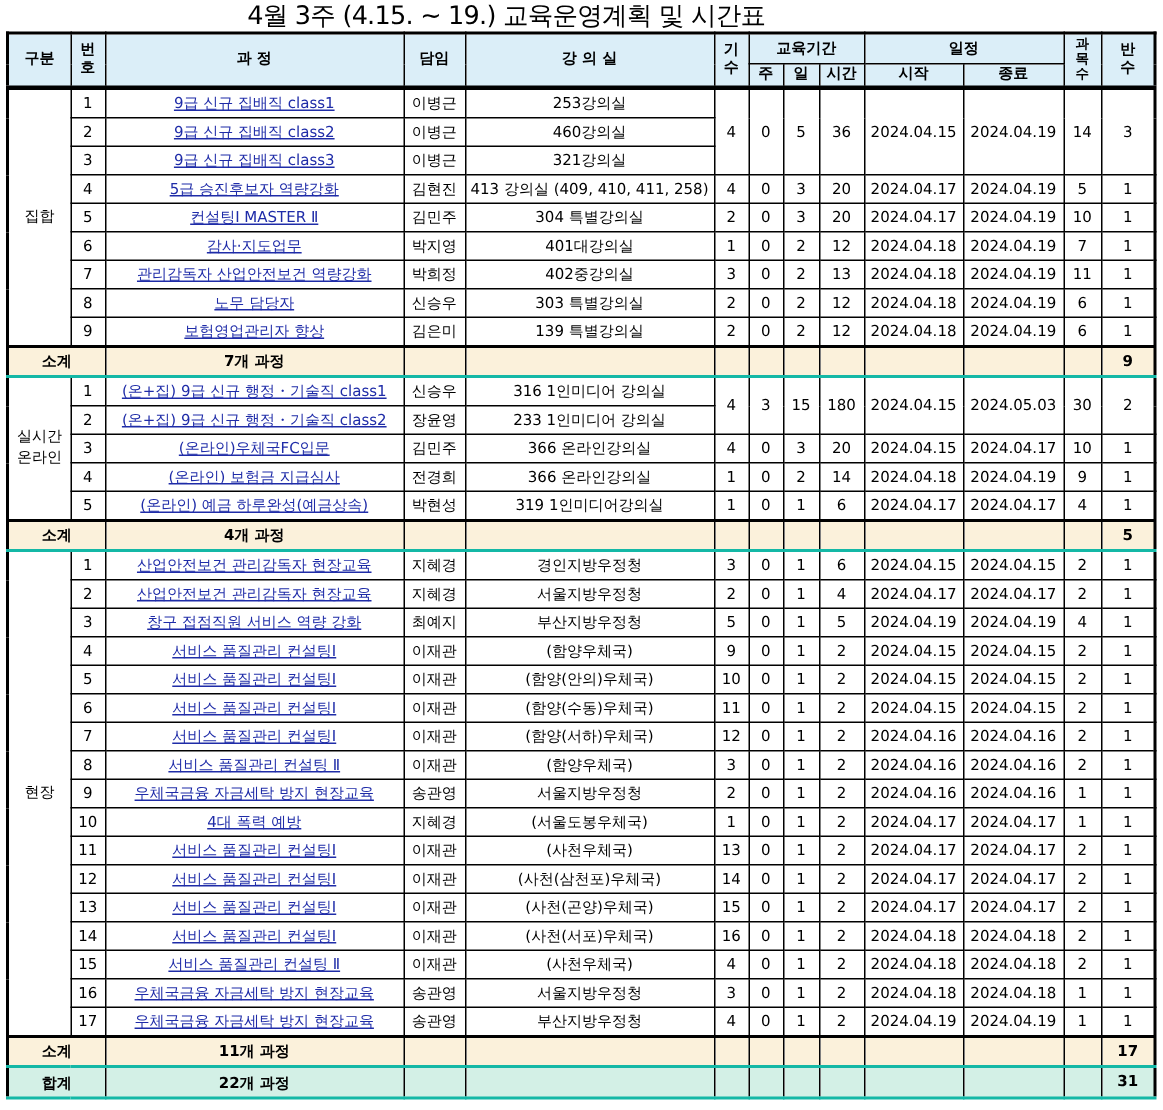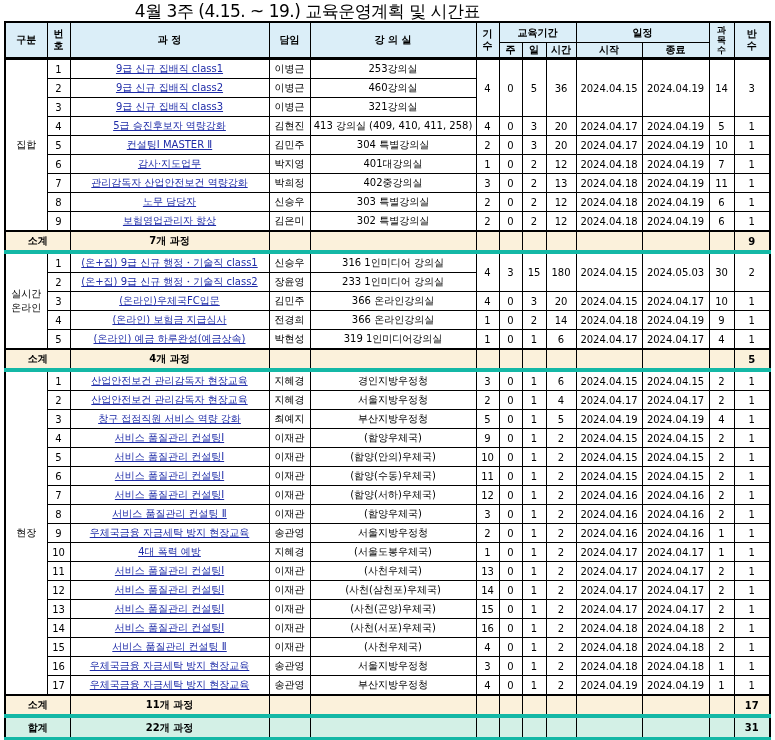--- a/index.html
+++ b/index.html
@@ -1,31 +1,31 @@
 <!DOCTYPE html>
 <html><head>
 <meta charset="utf-8">
 <style>
   html, body { margin:0; padding:0; background:#ffffff; }
   body { width:775px; height:740px; position:relative; overflow:hidden;
          font-family:"DejaVu Sans", "Liberation Sans", sans-serif; color:#000; }
   .title { position:absolute; left:0; top:0; width:615px; height:22px; text-align:center;
-           font-size:17px; line-height:22px; font-weight:normal; letter-spacing:-0.5px; }
+           font-size:17px; line-height:22px; font-weight:normal; letter-spacing:-0.5px;padding-left:30px; }
   table.sched { position:absolute; left:4px; top:21px; border-collapse:collapse;
                 table-layout:fixed; width:765px; font-size:10px; }
   table.sched td, table.sched th { border:1px solid #000; padding:0; text-align:center;
                 vertical-align:middle; overflow:hidden; white-space:nowrap; height:18px; }
   table.sched th { background:#dbeef8; font-weight:bold; font-size:10px; line-height:12px; }
   thead tr.h1 th { height:19px; }
   thead tr.h2 th { height:14px; }
   thead { border-bottom:3px solid #000; }
   .link { color:#1f2ca8; text-decoration:underline;text-align:center; }
   tr.sub td { background:#fbf1db; font-weight:bold; height:18px; }
   tr.total td { background:#d3f0e6; font-weight:bold; height:19px;text-align:center; }
-  tr.sub, tr.total { border-top:2px solid #000; border-bottom:4px solid #14b8a6; }
+  tr.sub, tr.total { border-top:2px solid #000; border-bottom:2px solid #14b8a6; }
   tbody.grp { border-top:2px solid #000; }
   .cat { font-size:10px; line-height:14px;margin-top:32px; }
   table.sched { border:2px solid #000; }
 </style>
 </head>
 <body>
 
 <div class="title">4월 3주 (4.15. ~ 19.) 교육운영계획 및 시간표</div>
 
 <table class="sched">
@@ -161,21 +161,21 @@
       <td>12</td>
       <td>2024.04.18</td>
       <td>2024.04.19</td>
       <td>6</td>
       <td>1</td>
     </tr>
     <tr>
       <td>9</td>
       <td><span class="link">보험영업관리자 향상</span></td>
       <td>김은미</td>
-      <td>302 특별강의실</td>
+      <td>139 특별강의실</td>
       <td>2</td>
       <td>0</td>
       <td>2</td>
       <td>12</td>
       <td>2024.04.18</td>
       <td>2024.04.19</td>
       <td>6</td>
       <td>1</td>
     </tr>
     <tr class="sub">

